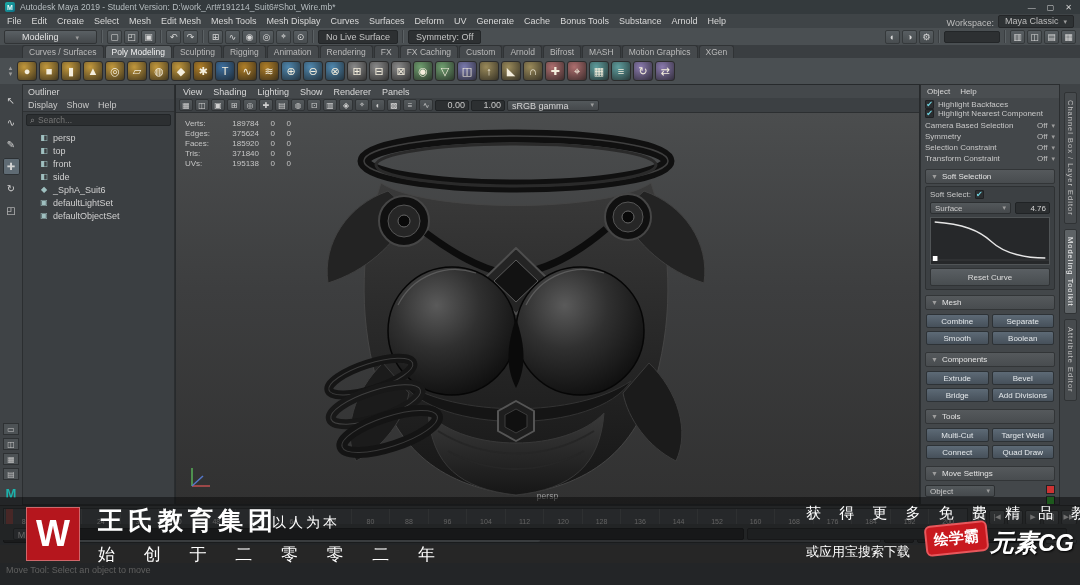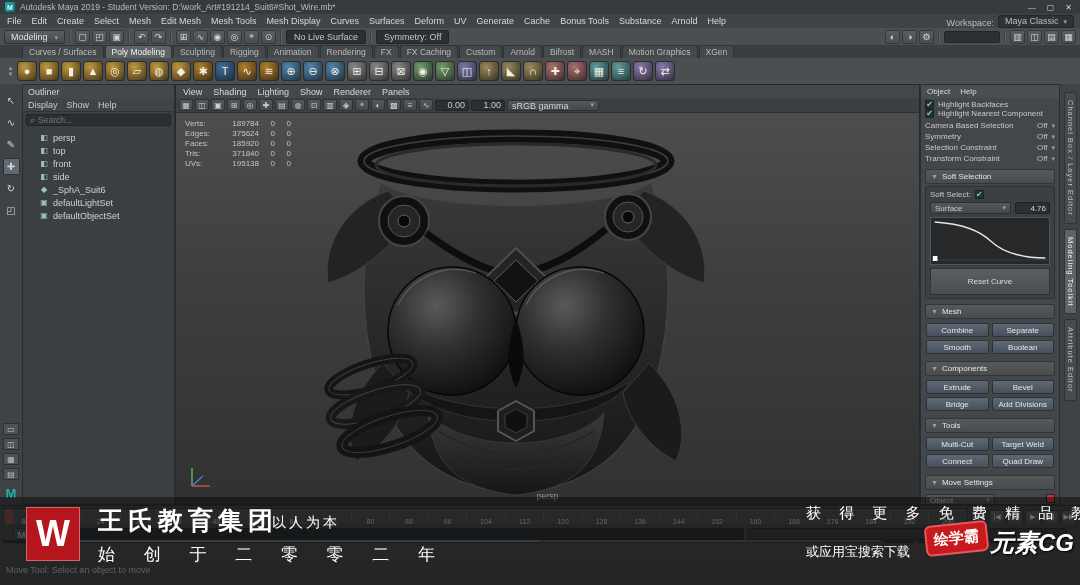--- a/index.html
+++ b/index.html
@@ -14,21 +14,21 @@
 
   
   .menubar{position:absolute;top:14px;left:0;right:0;height:14px;background:#3f4447;display:flex;align-items:center;padding:0 2px;color:#d8d8d8}
   .menurow{display:flex}
   .menu-item{padding:0 5px;line-height:14px;font-size:9px;cursor:default}
   .menubar-right{margin-left:auto;display:flex;align-items:flex-end;gap:4px;padding-right:4px;color:#bdbdbd}
   .ws-box{background:#2e3234;border:1px solid #242628;border-radius:2px;padding:0 6px;line-height:11px;display:flex;gap:5px;align-items:center}
 
   
   .statusline{position:absolute;top:28px;left:0;right:0;height:17px;background:#4a4f52;display:flex;align-items:center;gap:2px;padding:0 4px}
-  .mode-dd{background:linear-gradient(#5a6064,#44484b);border:1px solid #313436;border-radius:2px;padding:1px 6px;display:flex;gap:7px;align-items:flex-end;color:#e2e2e2}
+  .mode-dd{background:linear-gradient(#5a6064,#44484b);border:1px solid #313436;border-radius:2px;padding:1px 17px;display:flex;gap:17px;align-items:flex-end;color:#e2e2e2}
   .sl-sep{height:13px;border-left:1px solid #3b3f42;border-right:1px solid #5b6164;margin:0 2px}
   .iconrow{display:flex;gap:2px}
   .sl-ico{width:15px;height:14px;display:flex;align-items:center;justify-content:center;background:linear-gradient(#585e62,#484d50);border:1px solid #35393b;border-radius:2px;color:#d8d8d8;font-size:9px}
   .sl-well{background:#2d3032;border:1px solid #232628;border-radius:2px;padding:1px 7px;color:#c4c4c4;white-space:nowrap}
   .sl-field{width:56px;height:12px;background:#2d3032;border:1px solid #232628;border-radius:2px}
   .sl-spacer{flex:1}
 
   
   .shelftabs{position:absolute;top:45px;left:0;right:0;height:13px;background:#3a3e41;display:flex;align-items:flex-end;gap:1px;padding:0 2px 0 22px}
   .shelf-tab{font-size:8.5px;color:#bababa;background:#45494c;border:1px solid #303335;border-bottom:none;border-radius:3px 3px 0 0;padding:1px 6px 0;line-height:11px;white-space:nowrap}
@@ -81,21 +81,21 @@
   .mtk-dd-row .val{margin-left:auto;color:#bfbfbf}
   .caret{color:#9d9d9d;font-size:7px}
   .mtk-section{background:linear-gradient(#55595c,#484c4f);border:1px solid #323537;border-radius:2px;padding:2px 5px;color:#e2e2e2;display:flex;align-items:center;gap:4px;margin-top:3px}
   .mtk-grid{display:grid;grid-template-columns:1fr 1fr;gap:3px;padding:2px 1px}
   .mtkbtn{height:14px;background:linear-gradient(#5d6a76,#46505a);border:1px solid #2d3236;border-radius:2px;display:flex;align-items:center;justify-content:center;color:#e4e8eb;white-space:nowrap}
   .soft-box{background:#3c4043;border:1px solid #2e3133;border-radius:2px;padding:3px 4px;display:flex;flex-direction:column;gap:3px}
   .soft-row{display:flex;align-items:center;gap:4px}
   .soft-dd{flex:1;height:12px;background:linear-gradient(#53585b,#45494c);border:1px solid #2c2f31;border-radius:2px;display:flex;align-items:center;justify-content:space-between;padding:0 4px}
   .soft-field{width:35px;height:12px;background:#2c2f31;border:1px solid #202325;border-radius:2px;display:flex;align-items:center;justify-content:flex-end;padding:0 3px;color:#d4d4d4}
   .curve-box{height:48px;background:#26282a;border:1px solid #505456;position:relative}
-  .reset-btn{height:27px;background:linear-gradient(#5a5f63,#484d50);border:1px solid #303335;border-radius:2px;display:flex;align-items:center;justify-content:center;color:#dedede}
+  .reset-btn{height:18px;background:linear-gradient(#5a5f63,#484d50);border:1px solid #303335;border-radius:2px;display:flex;align-items:center;justify-content:center;color:#dedede}
   .ms-row{display:flex;gap:4px;align-items:flex-start;padding:2px 0}
   .chips{display:flex;flex-direction:column;gap:2px;margin-left:auto}
   .chip{width:9px;height:9px;border:1px solid #202224;background:var(--c,#888)}
 
   
   .rightstrip{position:absolute;right:0;top:84px;width:20px;bottom:80px;background:#3f4346;display:flex;flex-direction:column;align-items:center;gap:5px;padding-top:8px}
   .vtab{writing-mode:vertical-rl;font-size:7.5px;color:#bfbfbf;background:#474b4e;border:1px solid #303335;border-radius:2px;padding:7px 1px;letter-spacing:1px;white-space:nowrap}
   .vtab.active{background:#5e6366;color:#f2f2f2}
 
   

